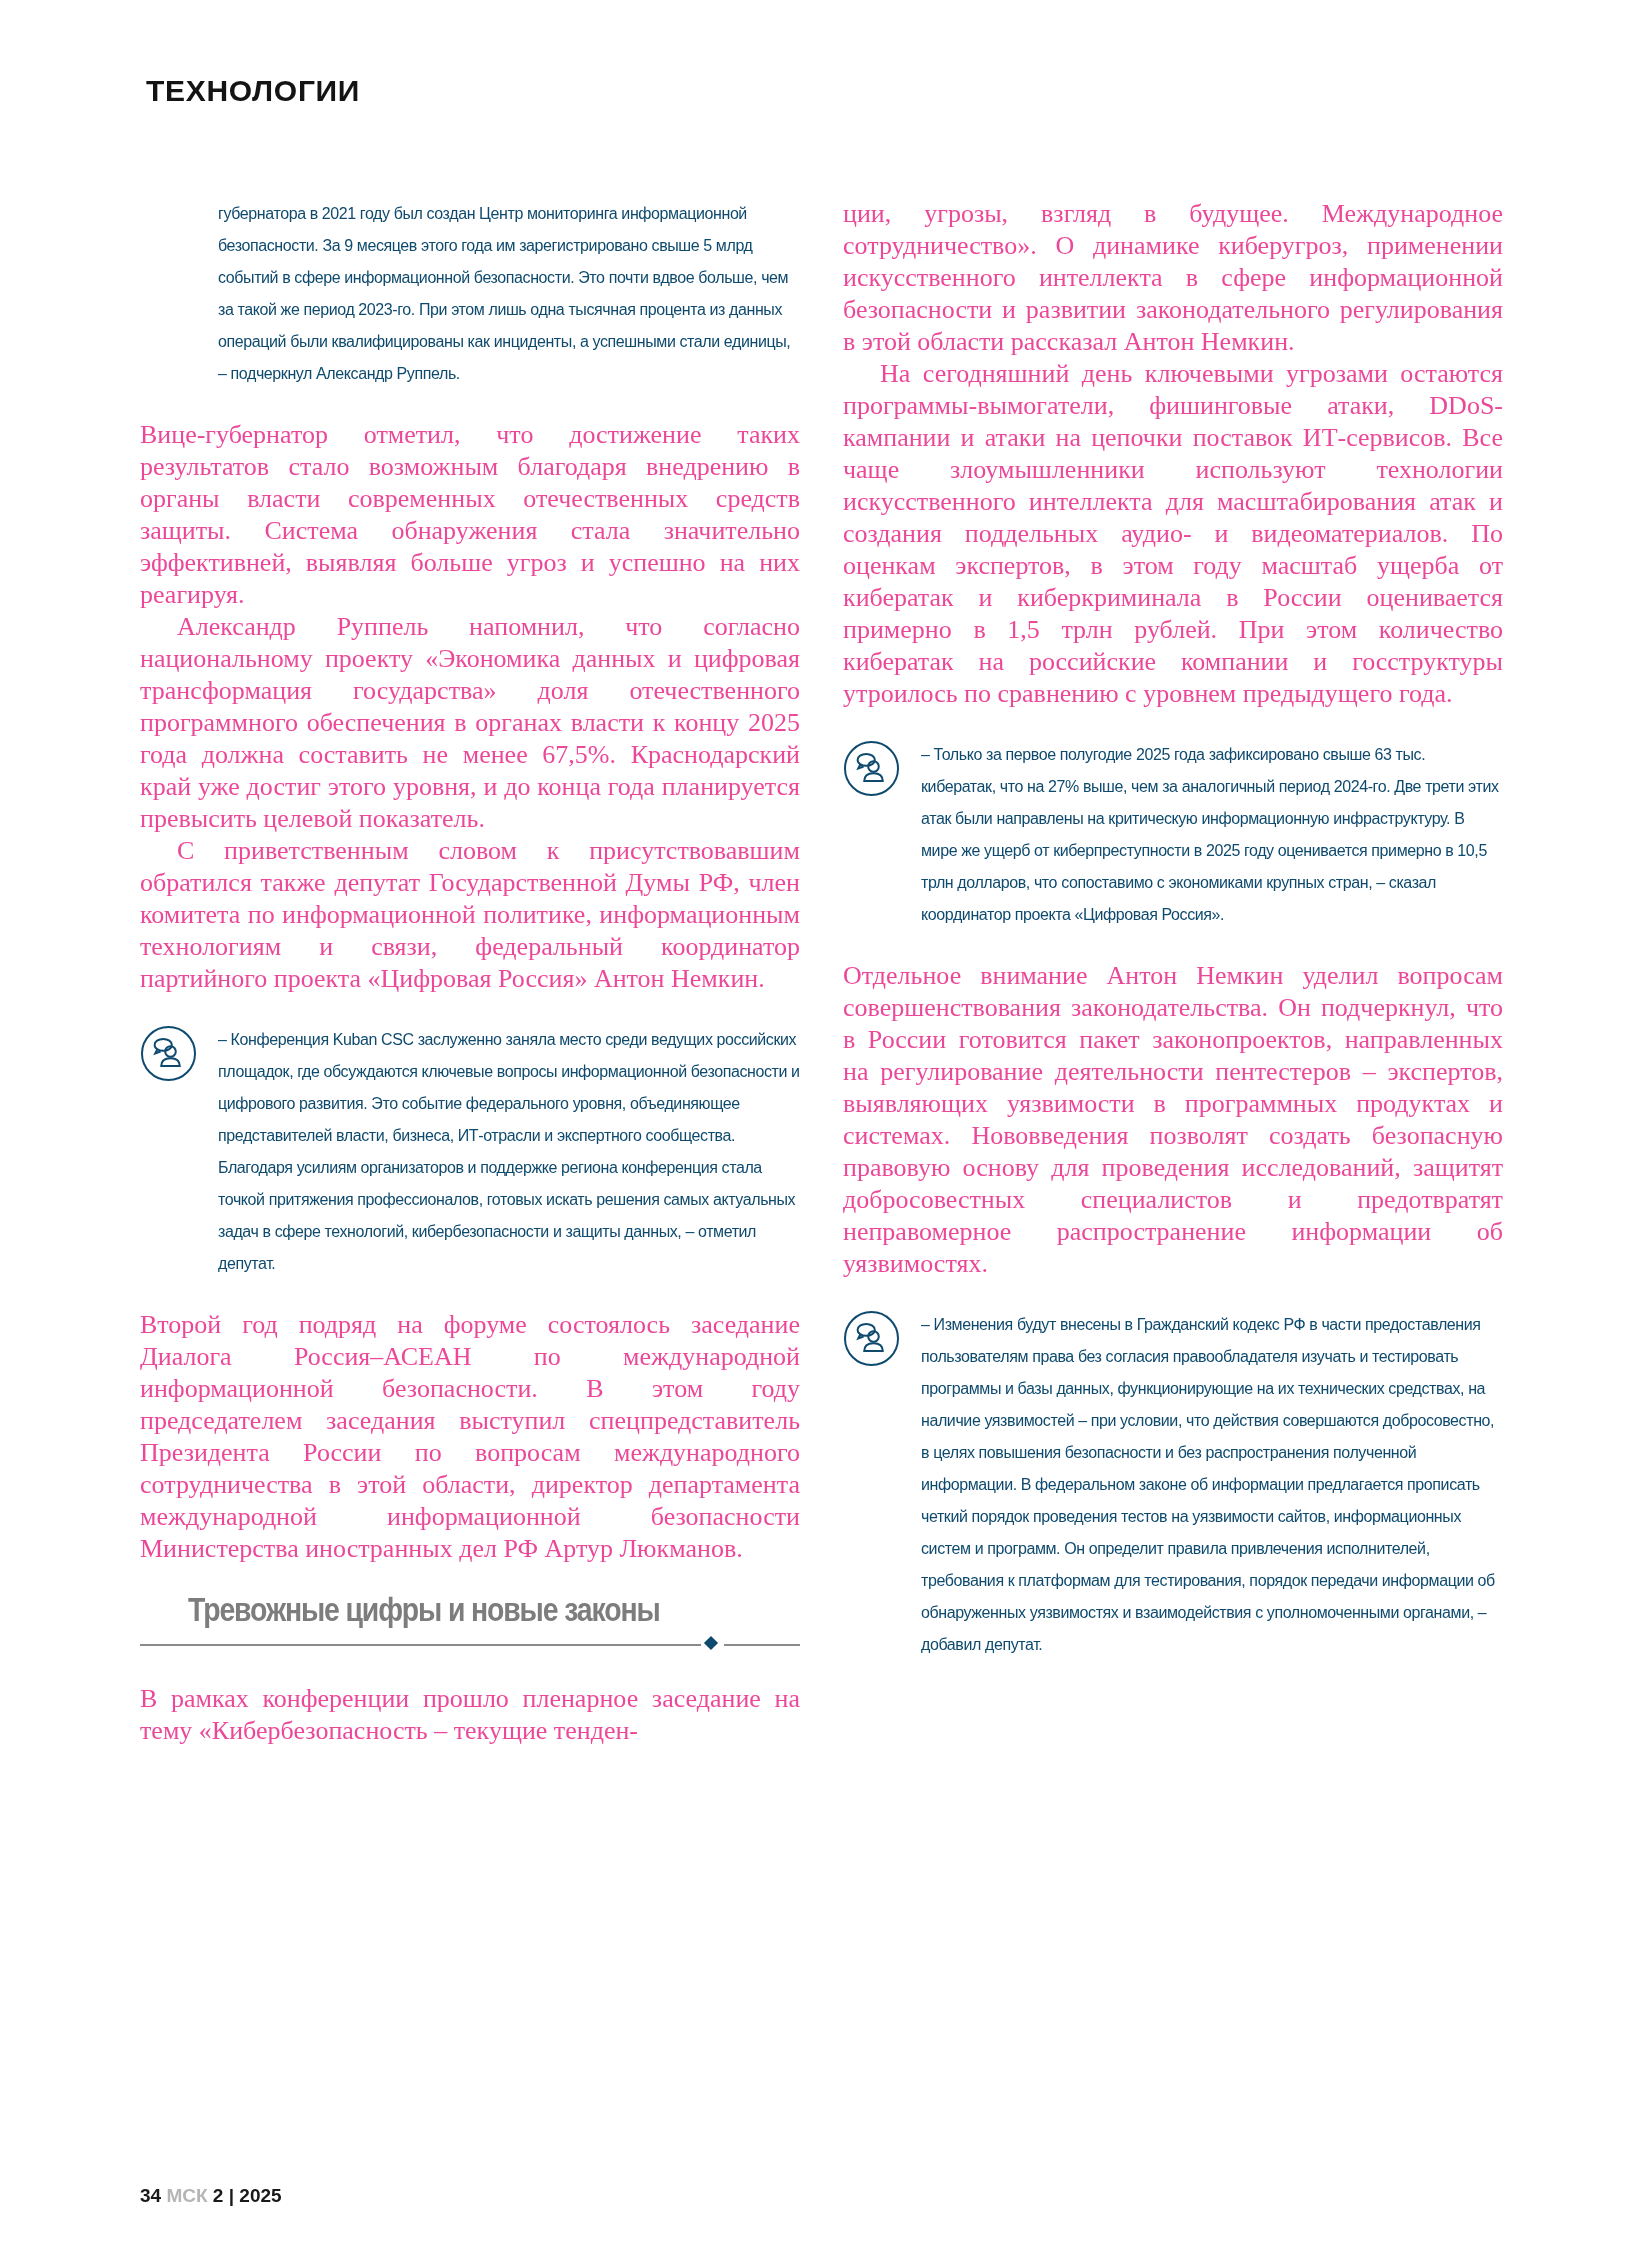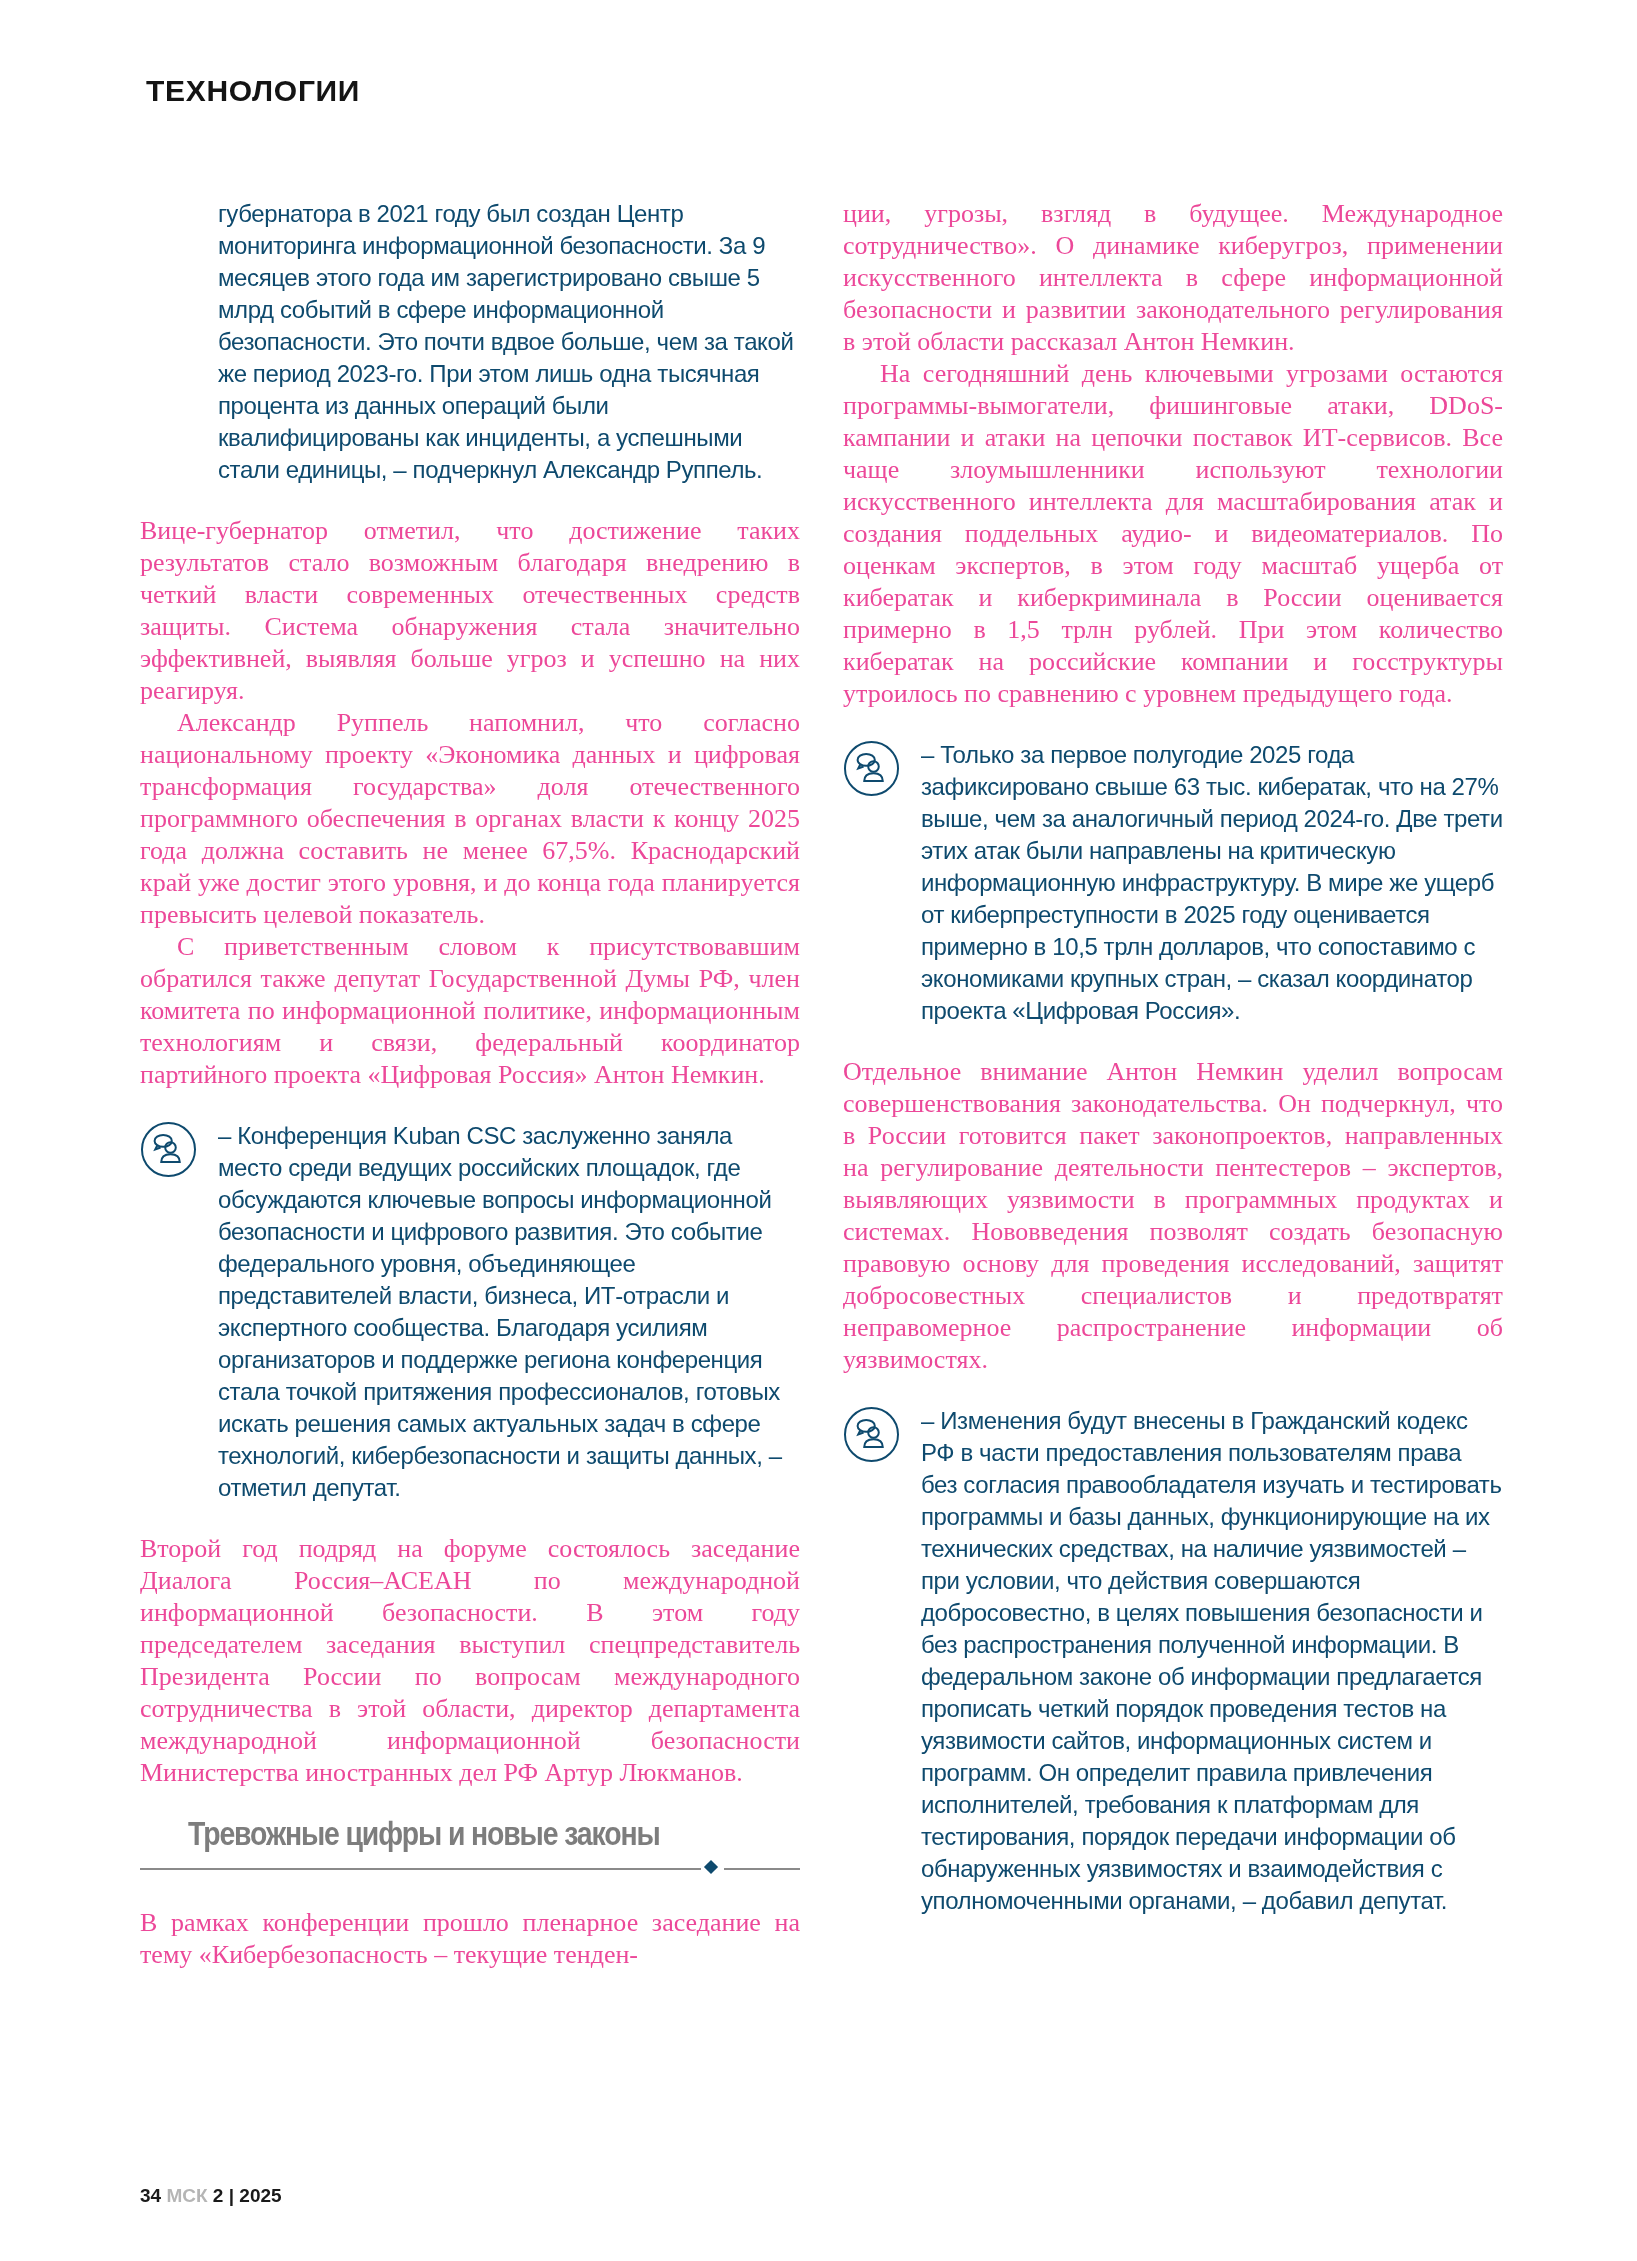--- a/index.html
+++ b/index.html
@@ -12,21 +12,21 @@
   .col { position: absolute; top: 198px; }
   .col-left { left: 140px; width: 660px; }
   .col-right { left: 843px; width: 660px; }
   .body-text {
     font-family: "Liberation Serif", serif; font-size: 26px; line-height: 32px;
     color: #ec4899; text-align: justify; margin: 0;
     hyphens: auto;
   }
   .body-text.indent { text-indent: 37px; }
   .quote {
-    font-family: "Liberation Sans", sans-serif; font-size: 24px; line-height: 32px;
+    font-family: "Liberation Sans", sans-serif; font-size: 16px; line-height: 32px;
     color: #0e4a6e; margin: 0; letter-spacing: -0.4px;
   }
   .quote-block { position: relative; padding-left: 78px; }
   .quote-block.no-icon { padding-left: 78px; }
   .quote-icon {
     position: absolute; left: 0; top: 1.3px; width: 57px; height: 57px;
   }
   .subhead {
     font-family: "Liberation Sans", sans-serif; font-size: 33px; font-weight: 700;
     color: #7d7d7d; letter-spacing: -1.3px; transform: scaleX(0.86); transform-origin: left;
@@ -44,21 +44,21 @@
 </style>
 </head>
 <body>
 
 <div class="section-label">ТЕХНОЛОГИИ</div>
 
 <div class="col col-left">
   <div class="quote-block no-icon" style="margin-bottom:29px;">
     <p class="quote">губернатора в 2021 году был создан Центр мониторинга информационной безопасности. За 9 месяцев этого года им зарегистрировано свыше 5 млрд событий в сфере информационной безопасности. Это почти вдвое больше, чем за такой же период 2023-го. При этом лишь одна тысячная процента из данных операций были квалифицированы как инциденты, а успешными стали единицы, – подчеркнул Александр Руппель.</p>
   </div>
-  <p class="body-text">Вице-губернатор отметил, что достижение таких результатов стало возможным благодаря внедрению в четкий власти современных отечественных средств защиты. Система обнаружения стала значительно эффективней, выявляя больше угроз и успешно на них реагируя.</p>
+  <p class="body-text">Вице-губернатор отметил, что достижение таких результатов стало возможным благодаря внедрению в органы власти современных отечественных средств защиты. Система обнаружения стала значительно эффективней, выявляя больше угроз и успешно на них реагируя.</p>
   <p class="body-text indent">Александр Руппель напомнил, что согласно национальному проекту «Экономика данных и цифровая трансформация государства» доля отечественного программного обеспечения в органах власти к концу 2025 года должна составить не менее 67,5%. Краснодарский край уже достиг этого уровня, и до конца года планируется превысить целевой показатель.</p>
   <p class="body-text indent">С приветственным словом к присутствовавшим обратился также депутат Государственной Думы РФ, член комитета по информационной политике, информационным технологиям и связи, федеральный координатор партийного проекта «Цифровая Россия» Антон Немкин.</p>
 
   <div class="quote-block" style="margin-top:29px; margin-bottom:29px;">
     <svg class="quote-icon" viewBox="0 0 86 86">
       <circle cx="43" cy="43" r="40" fill="none" stroke="#0e4a6e" stroke-width="3"></circle>
       <ellipse cx="35" cy="30" rx="13" ry="9" fill="none" stroke="#0e4a6e" stroke-width="3"></ellipse>
       <path d="M26 37 l-3 6 l8 -3" fill="none" stroke="#0e4a6e" stroke-width="3"></path>
       <circle cx="46" cy="40" r="8" fill="none" stroke="#0e4a6e" stroke-width="3"></circle>
       <path d="M32 62 q0 -12 14 -12 q14 0 14 12 z" fill="none" stroke="#0e4a6e" stroke-width="3"></path>

